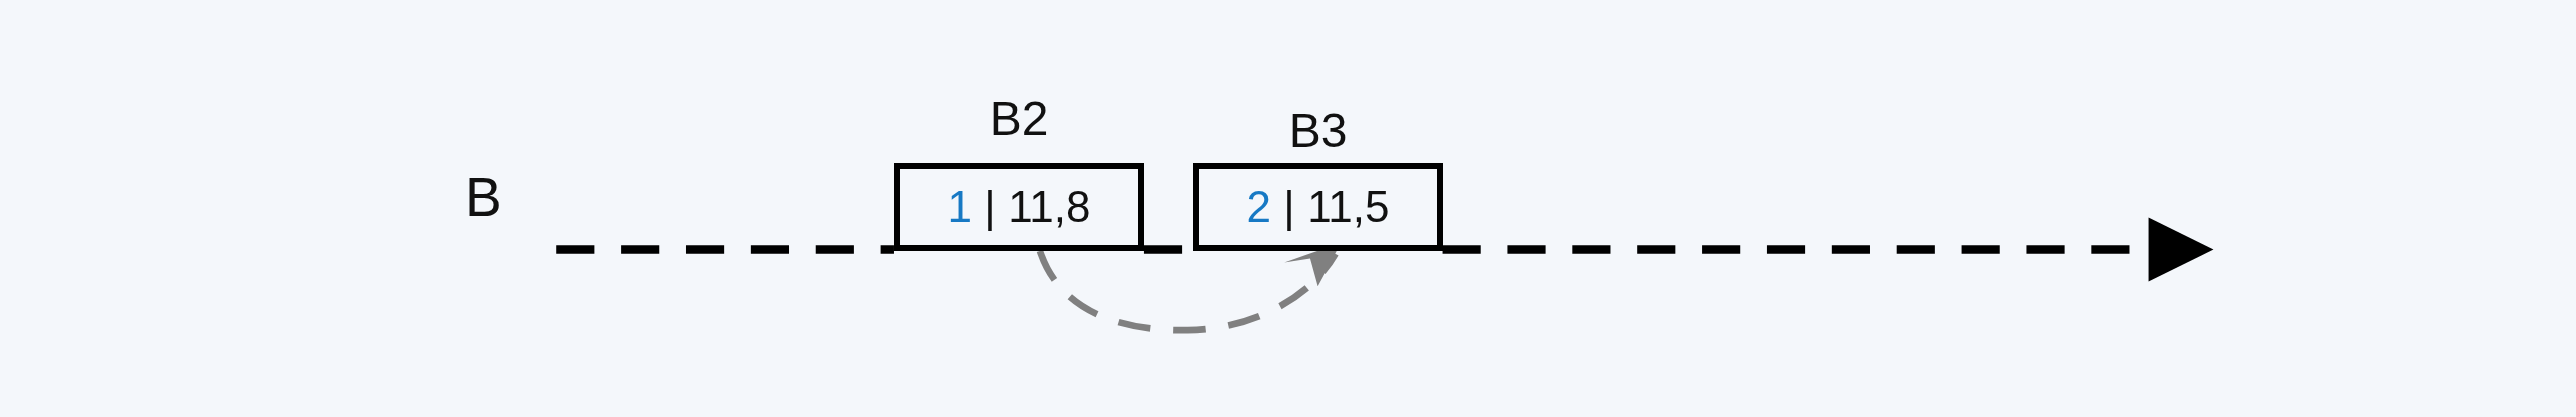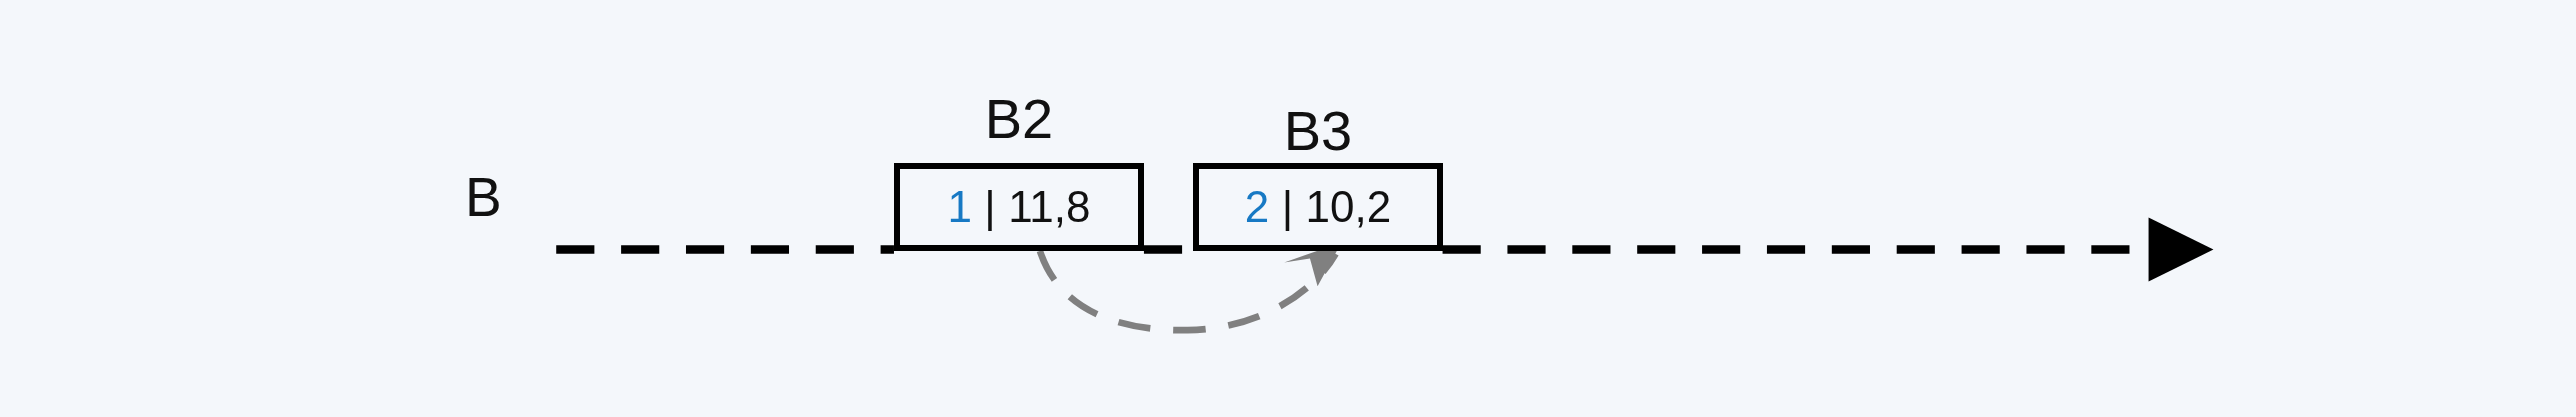--- a/index.html
+++ b/index.html
@@ -72,21 +72,21 @@
     margin: 0 12.4px;
     font-weight: 300;
   }
   .event-box .val {
     color: #111111;
   }
 
   
   .box-caption {
     position: absolute;
-    font-size: 56px;
+    font-size: 48px;
     line-height: 48px;
     color: #111111;
     font-family: "Liberation Sans", sans-serif;
     white-space: nowrap;
     text-align: center;
   }
 
   
   #event-box-b2 { left: 894px;  top: 163px; width: 250px; height: 88px; }
   #event-box-b3 { left: 1193px; top: 163px; width: 250px; height: 88px; }
@@ -125,18 +125,18 @@
       <span class="idx">1</span>
       <span class="sep">|</span>
       <span class="val">11,8</span>
     </div>
   </div>
 
   <div class="event-box" id="event-box-b3">
     <div class="box-inner">
       <span class="idx">2</span>
       <span class="sep">|</span>
-      <span class="val">10,2</span>
+      <span class="val">11,5</span>
     </div>
   </div>
 
 </div>
 
 
 </body></html>

